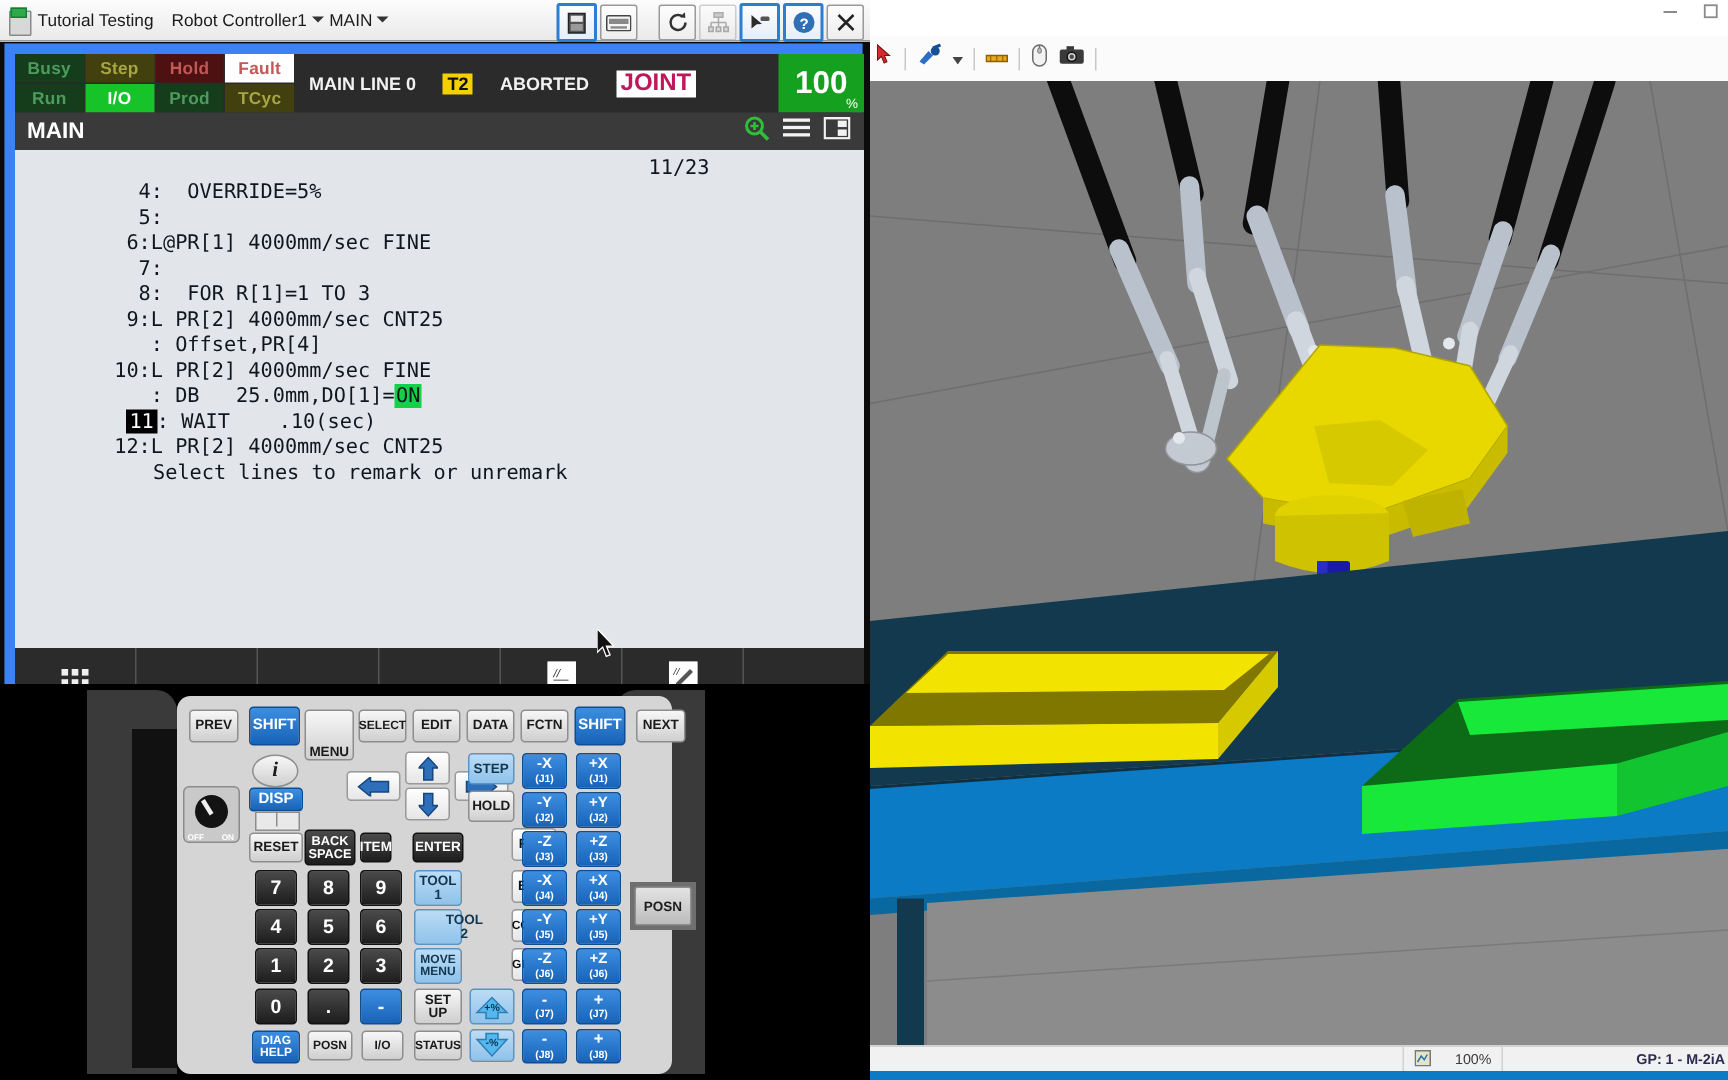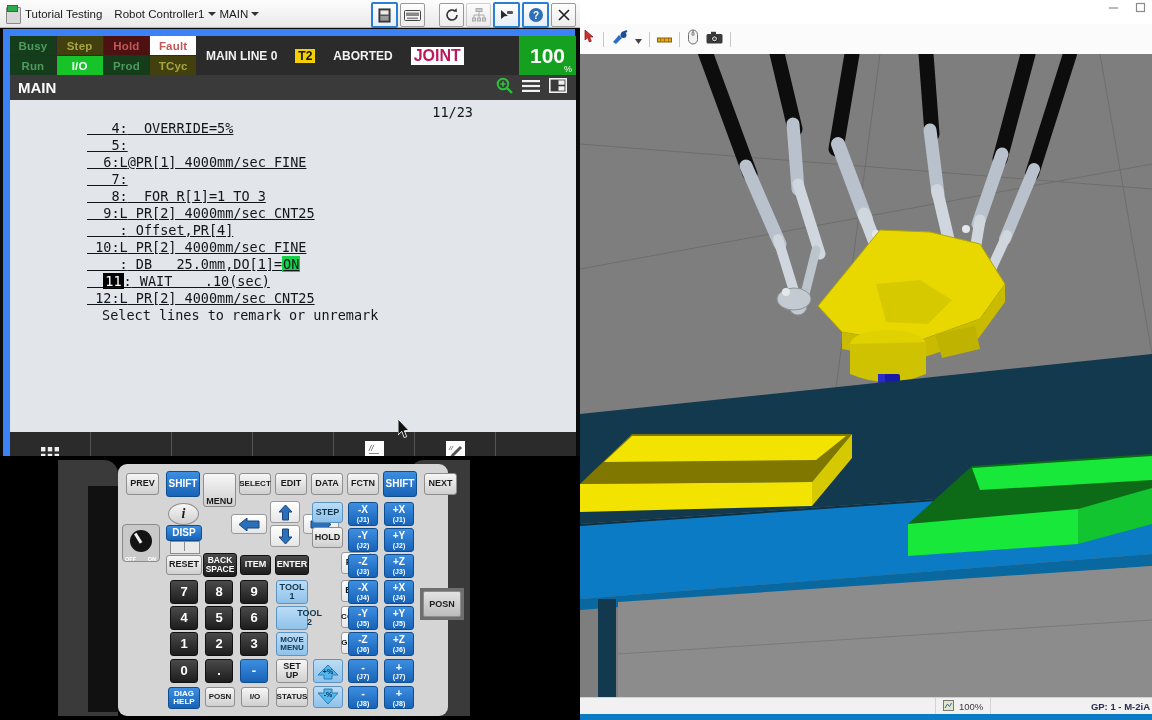--- a/index.html
+++ b/index.html
@@ -39,21 +39,21 @@
   .ovr .pct{position:absolute;right:4px;bottom:1px;font-size:9px;}
 
   .tp-progbar{position:absolute;left:0;top:39px;width:566px;height:25px;background:#3a3a3a;display:flex;align-items:center;}
   .tp-progname{font-size:15px;font-weight:bold;color:#fff;margin-left:8px;}
   .tp-proicons{margin-left:auto;display:flex;gap:9px;align-items:center;margin-right:9px;}
 
   .tp-code{position:absolute;left:0;top:64px;width:566px;height:332px;background:#e2e6ea;
      font-family:"DejaVu Sans Mono",monospace;font-size:13.5px;color:#10161c;overflow:hidden;}
   .pgcount{position:absolute;right:103px;top:4px;font-size:13.5px;}
   .codelines{position:absolute;left:0;top:20px;width:566px;}
-  .cline{height:17px;line-height:17px;white-space:pre;padding-left:77px;text-decoration:underline;}
+  .cline{height:17px;line-height:17px;white-space:pre;padding-left:58px;}
   .hl-green{background:#14d14a;padding:0 1px;}
   .hl-inv{background:#000;color:#fff;padding:0 2px;}
   .sel-msg{white-space:pre;padding-left:98px;height:17px;line-height:17px;}
 
   .tp-softbar{position:absolute;left:0;top:396px;width:566px;height:49px;background:#2b2b2b;display:flex;}
   .softkey{flex:1;border-right:1px solid #545454;display:flex;flex-direction:column;
       align-items:center;justify-content:center;color:#e8e8e8;font-size:9.5px;font-weight:bold;position:relative;}
   .softkey:last-child{border-right:none;}
   .sk-ico{width:19px;height:19px;background:#fff;margin-bottom:2px;position:relative;}
 
@@ -83,21 +83,21 @@
       font-size:9px;font-weight:bold;color:#1b1b1b;display:flex;align-items:center;justify-content:center;border-radius:2px;}
 
   
   #sim{position:absolute;left:580px;top:0;width:572px;height:720px;background:#ffffff;overflow:hidden;}
   .sim-titlebar{position:absolute;left:0;top:0;width:572px;height:24px;background:#ffffff;border-bottom:1px solid #e3e3e3;}
   .winbtns{position:absolute;right:6px;top:2px;display:flex;gap:16px;color:#888;font-size:11px;}
   .sim-toolbar{position:absolute;left:0;top:24px;width:572px;height:30px;background:#fbfbfb;border-bottom:1px solid #cfcfcf;display:flex;align-items:center;gap:7px;padding-left:4px;}
   .sim-sep{width:1px;height:15px;background:#c8c8c8;}
   .viewport{position:absolute;left:0;top:54px;width:572px;height:643px;background:#7e7e7e;overflow:hidden;}
   .sim-statusbar{position:absolute;left:0;top:697px;width:572px;height:17px;background:#f1f1f1;border-top:1px solid #d2d2d2;display:flex;align-items:center;font-size:9.5px;color:#3a3a3a;}
-  .zoombox{position:absolute;left:355px;top:0;height:17px;display:flex;align-items:center;gap:5px;border-left:1px solid #d2d2d2;border-right:1px solid #d2d2d2;padding:0 7px;}
+  .zoombox{position:absolute;left:355px;top:0;height:17px;display:flex;align-items:center;gap:16px;border-left:1px solid #d2d2d2;border-right:1px solid #d2d2d2;padding:0 7px;}
   .gpbox{position:absolute;right:2px;top:0;height:17px;display:flex;align-items:center;font-weight:bold;color:#2b2b52;}
   .blue-strip{position:absolute;left:0;top:714px;width:572px;height:6px;background:#0a7bc4;}
 
   .cursor{position:absolute;width:0;height:0;pointer-events:none;}
   .cursor svg{position:absolute;left:0;top:0;}
 </style>
 </head>
 <body>
 
 <div id="root">
@@ -350,21 +350,21 @@
     </div>
     <div class="key k-white" style="left:242px;top:525px;width:30px;height:22px;">
       <svg width="13" height="17" viewBox="0 0 13 17">
           <path d="M0 9 L3.5 9 L3.5 1 L9.5 1 L9.5 9 L13 9 L6.5 16 Z" fill="#2d6fb8" stroke="#16477e"></path>
         </svg>
     </div>
 
     <div class="key k-dark" style="left:203px;top:553px;width:34px;height:24px;font-size:8.5px;flex-direction:column;">
         <span style="white-space:pre-line;">BACK SPACE</span>
       </div>
-    <div class="key k-dark" style="left:240px;top:555px;width:31px;height:20px;">
+    <div class="key k-dark" style="left:240px;top:555px;width:21px;height:20px;">
         <span>ITEM</span>
       </div>
     <div class="key k-dark" style="left:275px;top:555px;width:34px;height:20px;">
         <span>ENTER</span>
       </div>
 
     <div class="key k-ltblue" style="left:312px;top:502px;width:31px;height:21px;">
         <span>STEP</span>
       </div>
     <div class="key k-gray" style="left:312px;top:527px;width:31px;height:21px;">

